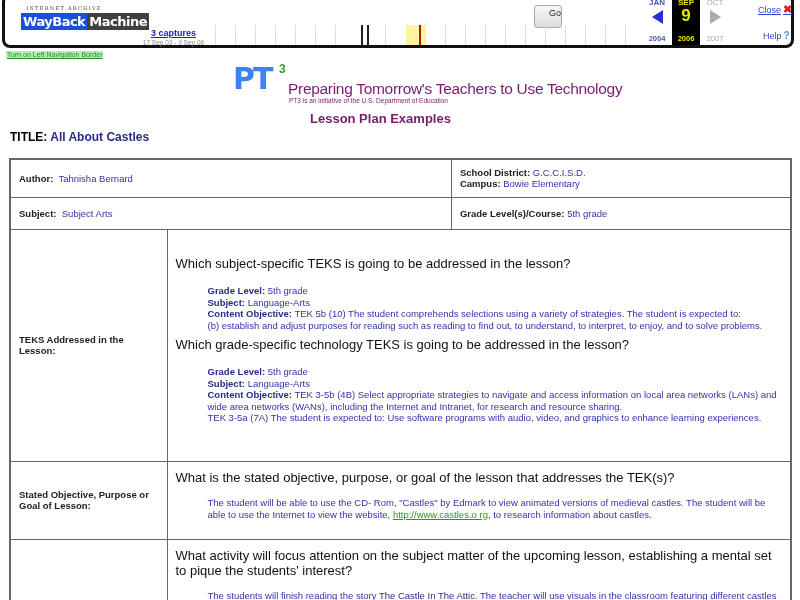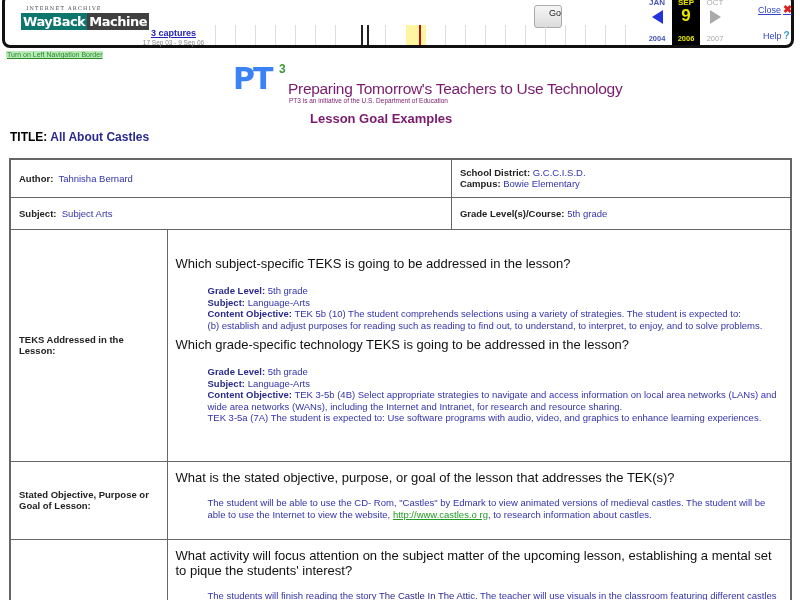--- a/index.html
+++ b/index.html
@@ -7,21 +7,21 @@
     body { font-family: "Liberation Sans", sans-serif; font-size: 10px; color: #000; position: relative; }
 
     
     .wb-bar {
       position: absolute; left: 2px; top: -6px; width: 792px; height: 54px;
       border: 3px solid #111; border-radius: 8px; background: #fff;
     }
     .wb-logo { position: absolute; left: 16px; top: 8px; width: 86px; }
     .wb-logo-top { font-family: "DejaVu Serif", serif; font-size: 5px; letter-spacing: 1.3px; color: #444; text-align: center; }
     .wb-logo-main { margin-top: 2px; display: flex; }
-    .wb-logo-way { background: #0f766e; color: #fff; font-family: "DejaVu Sans", sans-serif; font-weight: bold; font-size: 13px; padding: 0 2px; letter-spacing: -0.5px; line-height: 17px; }
+    .wb-logo-way { background: #1d4ed8; color: #fff; font-family: "DejaVu Sans", sans-serif; font-weight: bold; font-size: 13px; padding: 0 2px; letter-spacing: -0.5px; line-height: 17px; }
     .wb-logo-machine { background: #404040; color: #fff; font-family: "DejaVu Sans", sans-serif; font-weight: bold; font-size: 13px; padding: 0 2px; letter-spacing: -0.5px; line-height: 17px; }
 
     .wb-url { position: absolute; left: 211px; top: 8px; width: 314px; height: 16px; border: 1px solid #999; font-size: 8.5px; padding: 2px 3px; color: #222; background: #fff; font-family: "Liberation Sans", sans-serif; }
     .wb-go { position: absolute; left: 529px; top: 8px; width: 28px; height: 23px; border: 1px solid #aaa; border-radius: 3px; background: linear-gradient(#f6f6f6, #dcdcdc); font-size: 9px; text-align: right; line-height: 14px; color: #222; }
 
     .wb-captures { position: absolute; left: 126px; top: 30px; width: 85px; text-align: center; }
     .wb-captures a { color: #2222bb; font-size: 9px; text-decoration: underline; font-weight: bold; }
     .wb-captures .range { color: #888; font-size: 6.5px; margin-top: 1px; }
 
     .wb-timeline { position: absolute; left: 210px; top: 28px; width: 420px; height: 20px; }
@@ -143,21 +143,21 @@
 </div>
 
 <a class="nav-toggle">Turn on Left Navigation Border</a>
 
 <div class="pt3">
   <div class="pt3-logo"><span>PT</span></div>
   <span class="pt3-sup">3</span>
   <div class="pt3-tag">Preparing Tomorrow's Teachers to Use Technology</div>
   <div class="pt3-sub">PT3 is an initiative of the U.S. Department of Education</div>
 </div>
-<div class="lp-title">Lesson Goal Examples</div>
+<div class="lp-title">Lesson Plan Examples</div>
 
 <div class="title-line">
   <span>TITLE:</span>
   <span class="val">All About Castles</span>
 </div>
 
 <table class="lp-table">
   <tbody>
       <tr style="height:38px">
     <td colspan="2" class="pad" style="width:313px">

